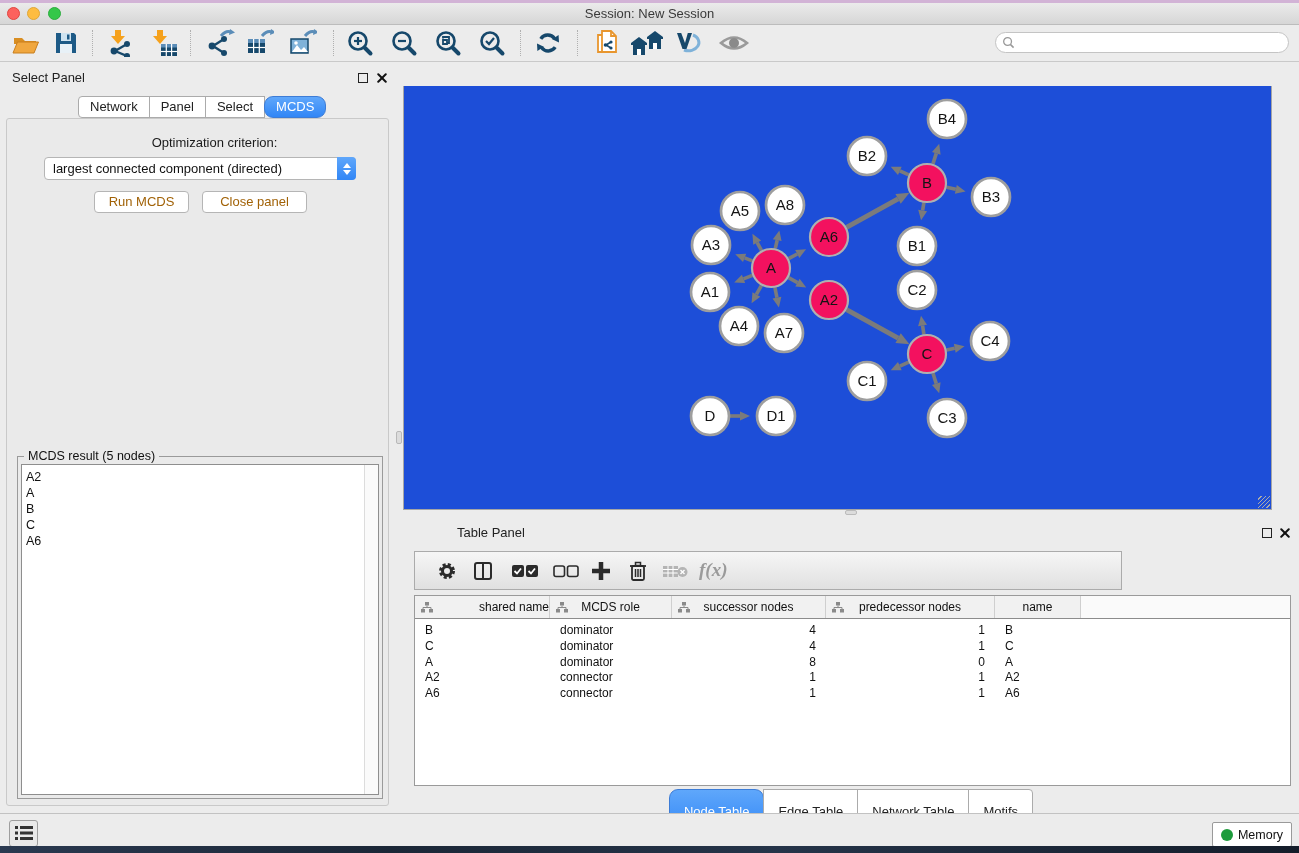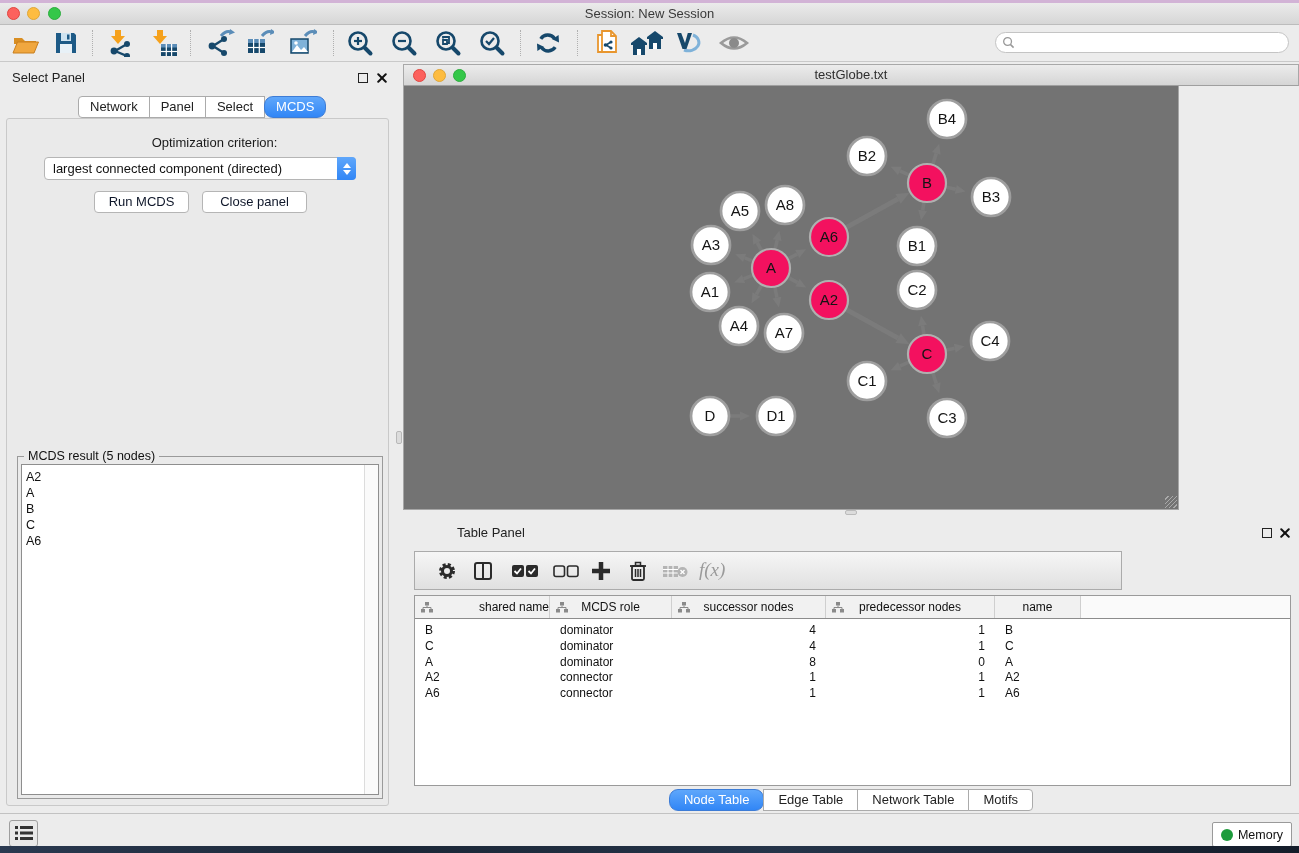--- a/index.html
+++ b/index.html
@@ -24,57 +24,57 @@
 .tab:first-child { border-radius:4px 0 0 4px; margin-left:0; }
 .tab:last-child { border-radius:0 4px 4px 0; }
 .tab.active { background:linear-gradient(#5fa7fb,#3186f6); border-color:#3d7cd6; color:#fff;border-radius:9px; }
 #cp-body { position:absolute; left:6px; top:56px; width:383px; height:688px; background:#eaeaea; border:1px solid #c9c9c9; border-radius:3px; }
 #opt-label { position:absolute; left:17px; top:16px; width:100%; text-align:center; font-size:13px; color:#1a1a1a; }
 #opt-select { position:absolute; left:37px; top:38px; width:312px; height:23px; background:#fff; border:1px solid #b5b5b5; border-radius:4px; }
 #opt-select .val { position:absolute; left:8px; top:0; line-height:21px; font-size:13px; color:#111; }
 #opt-select .stepper { position:absolute; right:-1px; top:-1px; width:19px; height:23px; background:linear-gradient(#5fa7fb,#3186f6); border-radius:0 4px 4px 0; display:flex; flex-direction:column; align-items:center; justify-content:center; gap:2px; }
 .chev-up { width:0; height:0; border-left:4px solid transparent; border-right:4px solid transparent; border-bottom:5px solid #fff; }
 .chev-dn { width:0; height:0; border-left:4px solid transparent; border-right:4px solid transparent; border-top:5px solid #fff; }
-.cp-btn { position:absolute; top:72px; height:22px; background:#fff; border:1px solid #b5b5b5; border-radius:4px; font-size:13px; color:#0f172a; text-align:center; line-height:20px; }
+.cp-btn { position:absolute; top:72px; height:22px; background:#fff; border:1px solid #b5b5b5; border-radius:4px; font-size:13px; color:#a16207; text-align:center; line-height:20px; }
 #run-btn { left:87px; width:95px; }
 #close-btn { left:195px; width:105px; }
 #result-box { position:absolute; left:10px; top:337px; width:366px; height:343px; border:1px solid #9a9a9a; }
 #result-legend { position:absolute; left:6px; top:-8px; background:#eaeaea; padding:0 4px; font-size:12.5px; color:#111; }
 #result-inner { position:absolute; left:3px; top:7px; right:3px; bottom:3px; background:#fff; border:1px solid #8e8e8e; }
 #result-scroll { position:absolute; right:0; top:0; width:14px; height:100%; background:#fafafa; border-left:1px solid #dcdcdc; }
 #mcds-list { position:absolute; left:4px; top:4px; font-size:12.5px; color:#111; line-height:16px; }
 
 #vdivider { left:395px; top:62px; width:8px; height:751px; background:#ececec; }
 #vdiv-handle { position:absolute; left:1px; top:369px; width:6px; height:13px; background:#dcdcdc; border:1px solid #b8b8b8; border-radius:2px; }
 
 #net-window { left:403px; top:64px; width:896px; height:446px; }
 #net-titlebar { position:absolute; left:0; top:0; width:896px; height:22px; background:linear-gradient(#ececec,#d5d5d5); border:1px solid #a8a8a8; border-bottom:1px solid #9f9f9f; }
 #net-titlebar .title { width:100%; text-align:center; line-height:20px; font-size:13px; color:#2f2f2f; }
-#net-content { position:absolute; left:0; top:22px; width:776px; height:424px; background:#737373; border:1px solid #a6a6a6; border-top:none; }
+#net-content { position:absolute; left:0; top:22px; width:869px; height:424px; background:#1d4ed8; border:1px solid #a6a6a6; border-top:none; }
 #net-grip { position:absolute; right:1px; bottom:1px; width:12px; height:12px; background:repeating-linear-gradient(135deg, transparent, transparent 2px, #aaa 2px, #aaa 3px); }
 
 #hdivider { left:403px; top:510px; width:896px; height:6px; background:#ececec; }
 #hdiv-handle { position:absolute; left:442px; top:0px; width:12px; height:5px; background:#dcdcdc; border:1px solid #bbb; border-radius:2px; }
 
 #table-panel { left:403px; top:516px; width:896px; height:297px; background:#ececec; }
 #tp-title { position:absolute; left:14px; top:9px; font-size:13px; color:#222;margin-left:40px; }
 #tp-float { position:absolute; left:859px; top:12px; width:10px; height:10px; border:1.5px solid #222; }
 #tp-close { position:absolute; left:877px; top:12px; }
-#tp-toolbar { position:absolute; left:11px; top:35px; width:708px; height:39px; border:1px solid #ababab; background:linear-gradient(#f6f6f6,#e0e0e0); }
+#tp-toolbar { position:absolute; left:11px; top:35px; width:708px; height:39px; border:1px solid #ababab; background:linear-gradient(#f6f6f6,#e0e0e0);font-weight:bold; }
 .tpicon { position:absolute; top:9px; }
 #tbl-box { position:absolute; left:11px; top:79px; width:877px; height:191px; border:1px solid #9a9a9a; background:#fff; }
 #tbl-header { position:absolute; left:0; top:0; width:875px; height:23px; background:#f1f1f1; border-bottom:1px solid #8c8c8c; display:flex; }
 .th { position:relative; height:100%; border-right:1px solid #cfcfcf; display:flex; align-items:center; justify-content:center; font-size:12px; color:#111; }
 .th .tree { position:absolute; left:6px; top:6px; }
 #tbl-body { position:absolute; left:0; top:24px; width:875px; bottom:0; background:#fff; overflow:hidden; padding-top:3px; }
 .tr { display:flex; height:15.8px; font-size:12px; color:#111; }
 .td { height:100%; line-height:15.8px; }
 
 #table-tabs { position:absolute; left:0; top:273px; width:896px; display:flex; justify-content:center; }
-#table-tabs .tab { padding:0 14px;text-align:center; }
+#table-tabs .tab { padding:12px 14px;text-align:center; }
 
 #status-bar { left:0; top:813px; width:1299px; height:33px; background:#ececec; border-top:1px solid #c2c2c2; }
 #list-btn { position:absolute; left:9px; top:6px; width:29px; height:27px; border:1px solid #9e9e9e; border-radius:3px; background:#e9e9e9; }
 #memory-btn { position:absolute; left:1212px; top:8px; width:80px; height:25px; background:#fff; border:1px solid #9a9a9a; border-radius:2px; display:flex; align-items:center; justify-content:center; gap:5px; font-size:12.5px; color:#111; }
 #memory-dot { width:12px; height:12px; border-radius:50%; background:#1d9b3c; }
 #bottom-strip { left:0; top:846px; width:1299px; height:7px; background:linear-gradient(90deg,#2a3950,#1b2737 30%,#253449 60%,#141d2a); }
 .xicon line { stroke:#111; stroke-width:2.4; stroke-linecap:round; }
 </style>
 </head>
 <body>
@@ -289,26 +289,20 @@
       </div>
     </div>
   </div>
 </div>
 
 <div id="vdivider" class="abs">
   <div id="vdiv-handle"></div>
 </div>
 
 <div id="net-window" class="abs">
-  <div id="net-titlebar">
-    <div class="light" style="left:9px; background:#fc615d; border:1px solid #e14640;"></div>
-    <div class="light" style="left:29px; background:#fdbc40; border:1px solid #e0a636;"></div>
-    <div class="light" style="left:49px; background:#34c749; border:1px solid #2dad3f;"></div>
-    <div class="title">testGlobe.txt</div>
-  </div>
   <div id="net-content">
     <svg id="graph-svg" width="894" height="423" viewBox="0 0 894 423">
         <line x1="357.4445610618003" y1="164.43032195234252" x2="353.1997900887594" y2="156.62542048578348" stroke="#7B7B7B" stroke-width="3.6"></line>
         <polygon points="348.42207061965956,147.84058146195474 357.1529676494823,154.47544672468854 349.2466125280365,158.77539424687842" fill="#7B7B7B"></polygon>
         <line x1="371.33860915637314" y1="162.47625879632093" x2="373.1905035185284" y2="154.1427341666223" stroke="#7B7B7B" stroke-width="3.6"></line>
         <polygon points="375.3598080967149,144.38086356478277 377.58334528935615,155.11892122680624 368.7976617477006,153.16654710643834" fill="#7B7B7B"></polygon>
         <line x1="348.325077653959" y1="174.84127976735095" x2="340.61486022287374" y2="171.88569641876828" stroke="#7B7B7B" stroke-width="3.6"></line>
         <polygon points="331.2773990498533,168.30633630244375 342.2255722752198,167.68383889090904 339.0041481705277,176.0875539466275" fill="#7B7B7B"></polygon>
         <line x1="348.38868096605233" y1="189.3224861772909" x2="339.50037426110583" y2="192.81952488087637" stroke="#7B7B7B" stroke-width="3.6"></line>
         <polygon points="330.194714744132,196.48076796952182 337.8528148712154,188.63197809823814 341.14793365099626,197.0070716635146" fill="#7B7B7B"></polygon>

